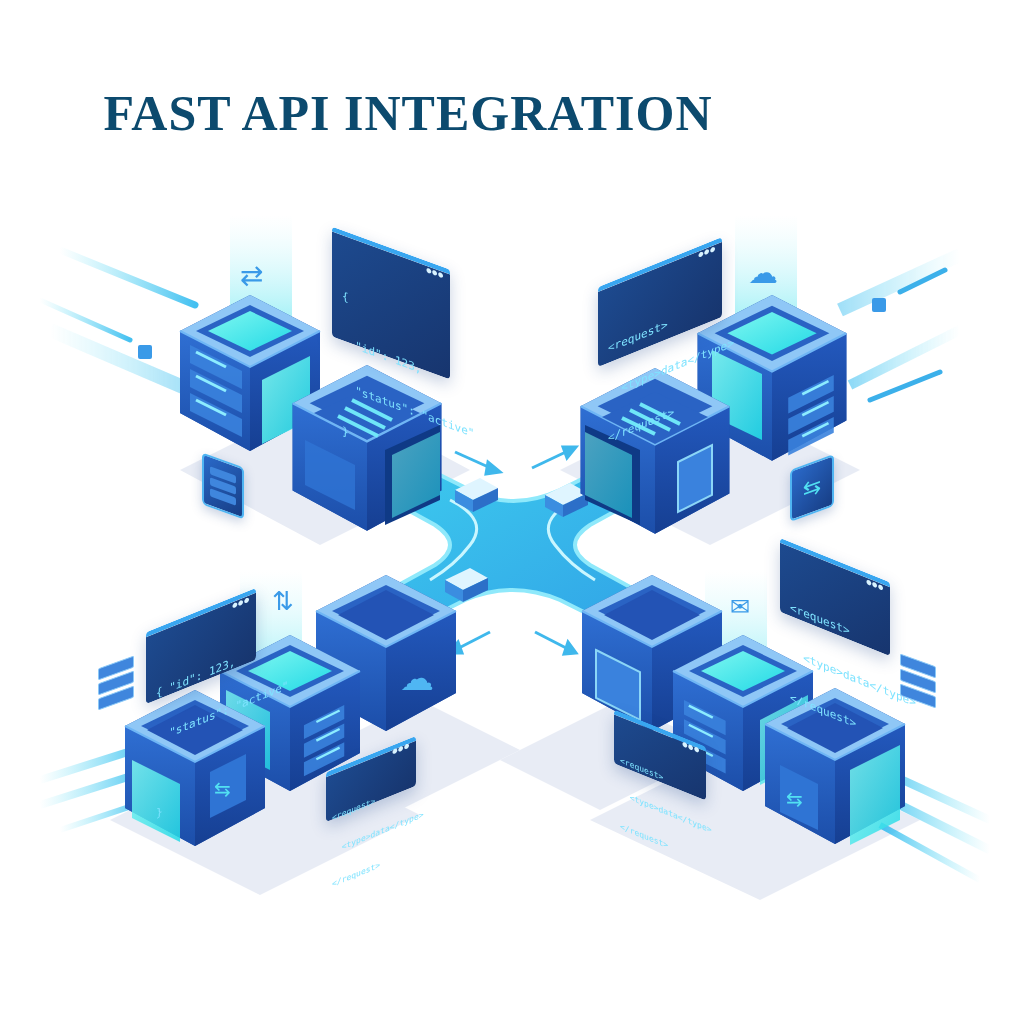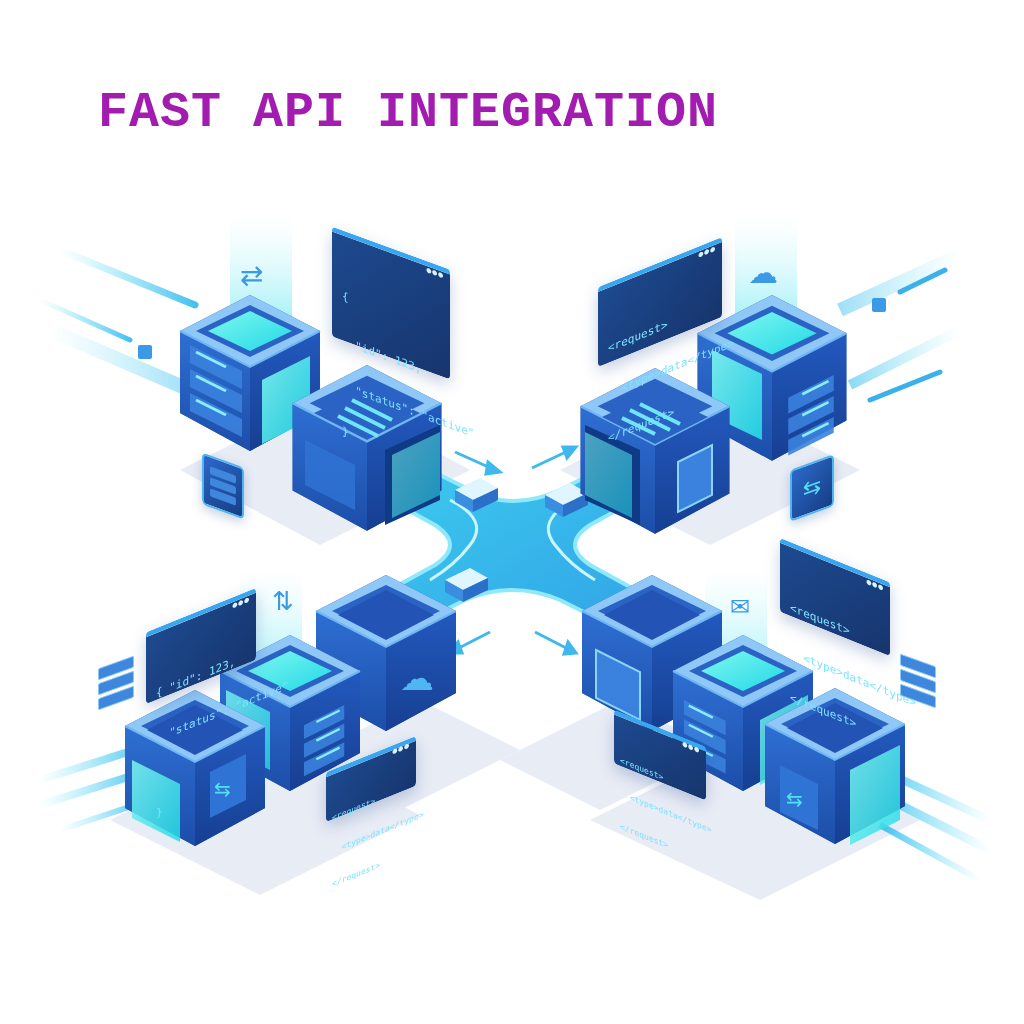--- a/index.html
+++ b/index.html
@@ -1,20 +1,20 @@
 <!DOCTYPE html>
 <html><head>
 <meta charset="utf-8">
 <style>
   html, body { margin: 0; padding: 0; background: #ffffff; }
   body { width: 1024px; height: 1024px; position: relative; overflow: hidden; font-family: "Liberation Sans", sans-serif; }
   .title {
     position: absolute; left: 0; top: 84px; width: 816px; text-align: center;
-    font-family: Liberation Mono, monospace; font-weight: bold; font-size: 50px;
-    letter-spacing: 1px; color: #a21caf;
+    font-family: Liberation Serif, serif; font-weight: bold; font-size: 50px;
+    letter-spacing: 1px; color: #0c4a6e;
   }
   svg.scene { position: absolute; left: 0; top: 0; }
   .code-panel {
     position: absolute; background: linear-gradient(135deg, #1d4a8f 0%, #17356e 100%);
     border-top: 5px solid #39a6f0; border-radius: 4px;
     box-shadow: 0 6px 14px rgba(30,70,140,0.25);
     color: #7fe3ff; font-family: "DejaVu Sans Mono", monospace; font-size: 11px; line-height: 15px;
     padding: 8px 10px; box-sizing: border-box; white-space: pre;
   }
   .code-panel .dots { position: absolute; right: 6px; top: -4px; color: #d9f3ff; font-size: 8px; letter-spacing: 1px; }

